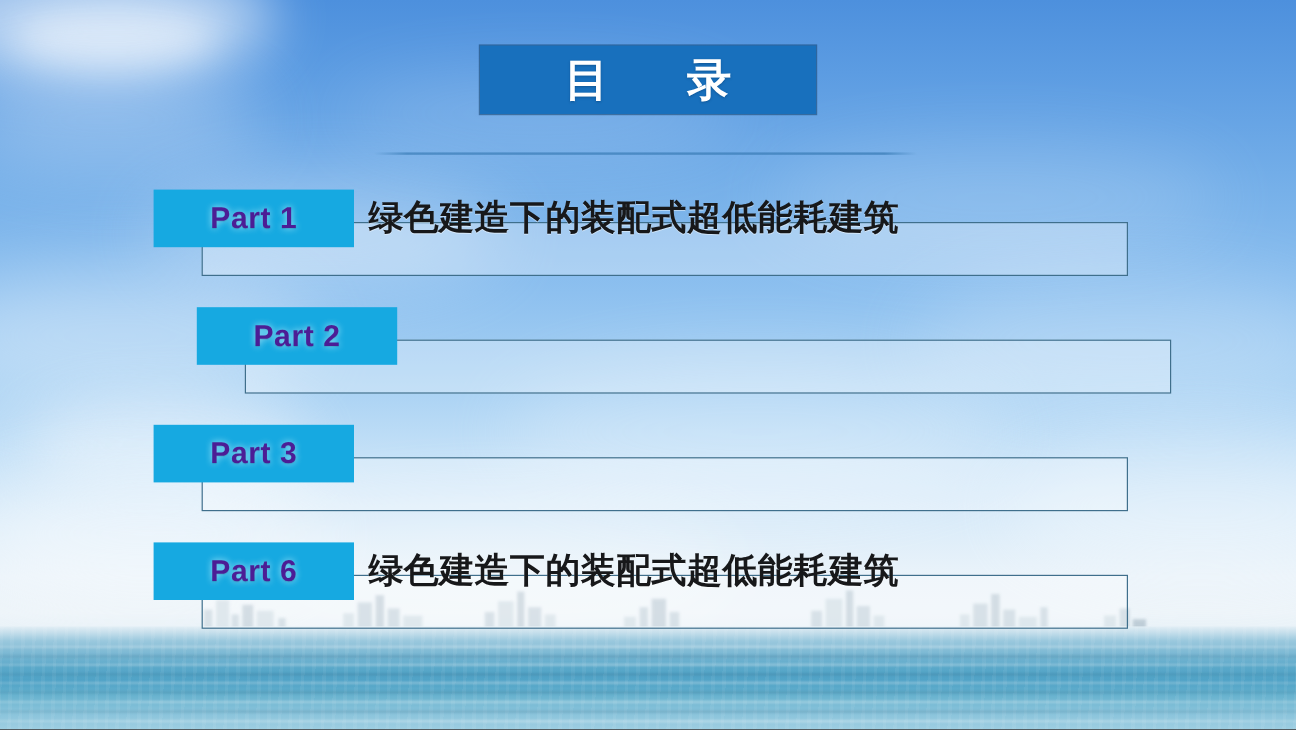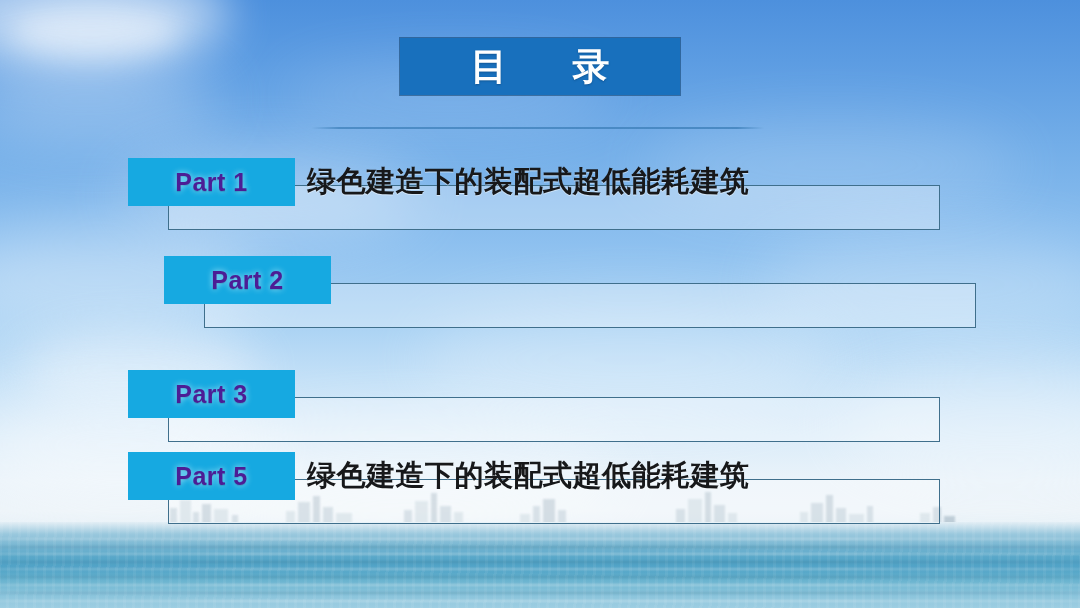--- a/index.html
+++ b/index.html
@@ -291,30 +291,30 @@
       <div class="row-title">绿色建造下的装配式超低能耗建筑</div>
     </div>
 
     <div class="row" style="top:256px;margin-left:36px;">
       <div class="row-box"></div>
       <div class="row-badge">
         <span class="row-badge-label">Part 2</span>
       </div>
     </div>
 
-    <div class="row" style="top:354px;margin-top:16px;">
+    <div class="row" style="top:354px;">
       <div class="row-box"></div>
       <div class="row-badge">
         <span class="row-badge-label">Part 3</span>
       </div>
     </div>
 
     <div class="row" style="top:452px;">
       <div class="row-box"></div>
       <div class="row-badge">
-        <span class="row-badge-label">Part 5</span>
+        <span class="row-badge-label">Part 6</span>
       </div>
       <div class="row-title">绿色建造下的装配式超低能耗建筑</div>
     </div>
 
   </div>
 
 </div>
 
 </body></html>

